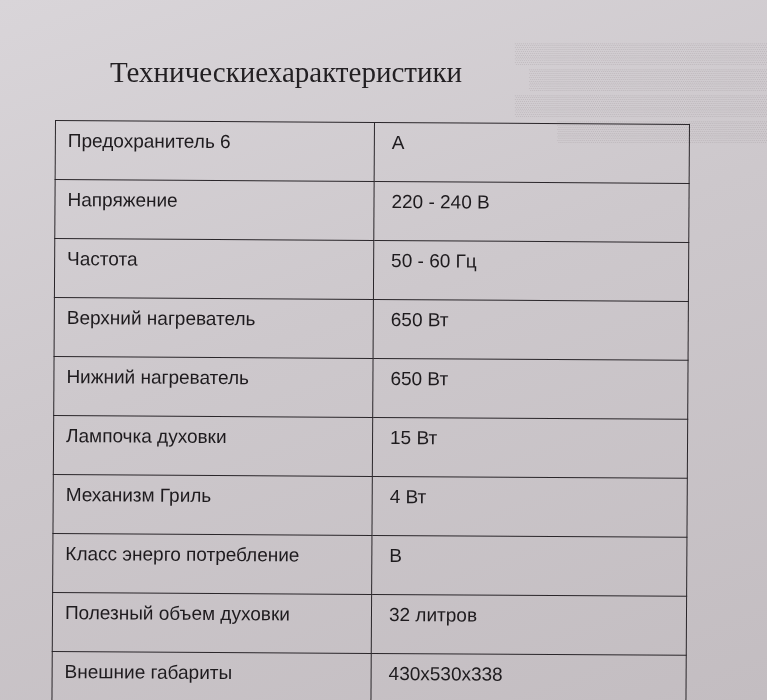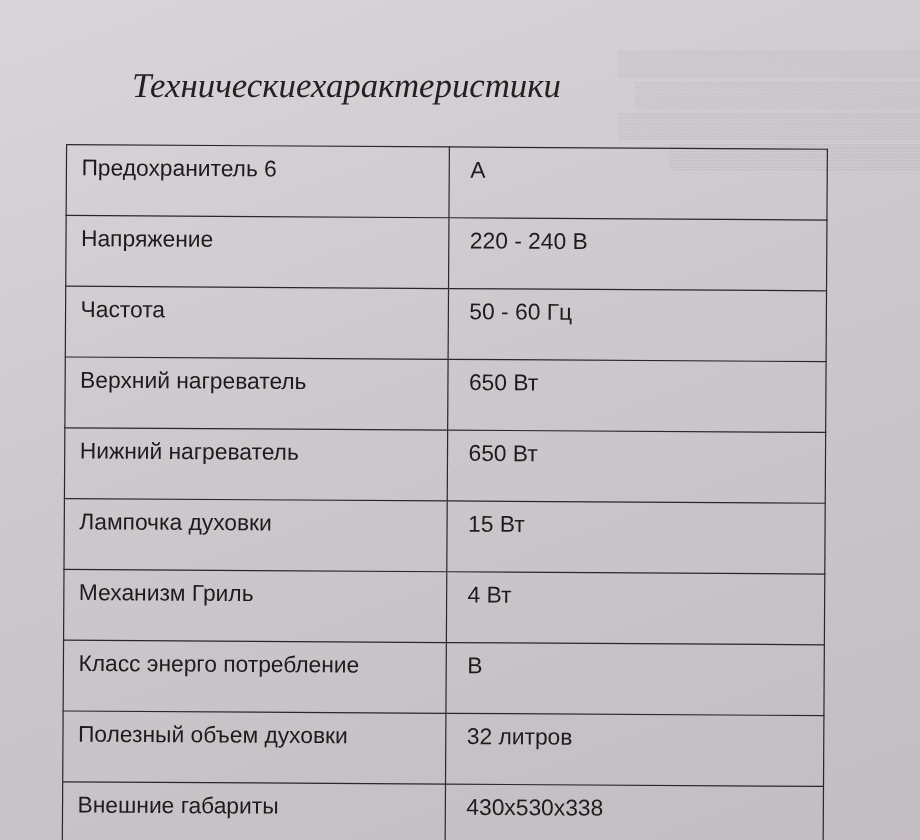--- a/index.html
+++ b/index.html
@@ -13,21 +13,20 @@
     .bleed {
       position: absolute; left: 470px; top: 40px; width: 300px;
       font-family: "Liberation Serif", serif; font-size: 20px; line-height: 26px;
       color: rgba(120,110,118,0.18); transform: scaleX(-1); white-space: nowrap;
       pointer-events: none;
     }
     .title {
       position: absolute; left: 110px; top: 56px;
       font-family: "Liberation Serif", serif; font-size: 29px; letter-spacing: 0px;
       color: #232023;
-      font-style: italic;
     }
     .spec-table {
       position: absolute; left: 55px; top: 120px;
       width: 635px; border-collapse: collapse;
       transform: rotate(0.35deg); transform-origin: left top;
     }
     .spec-table td {
       border: 1.6px solid #2a262a;
       height: 49px; vertical-align: top;
       padding: 9px 10px 0 12px;

